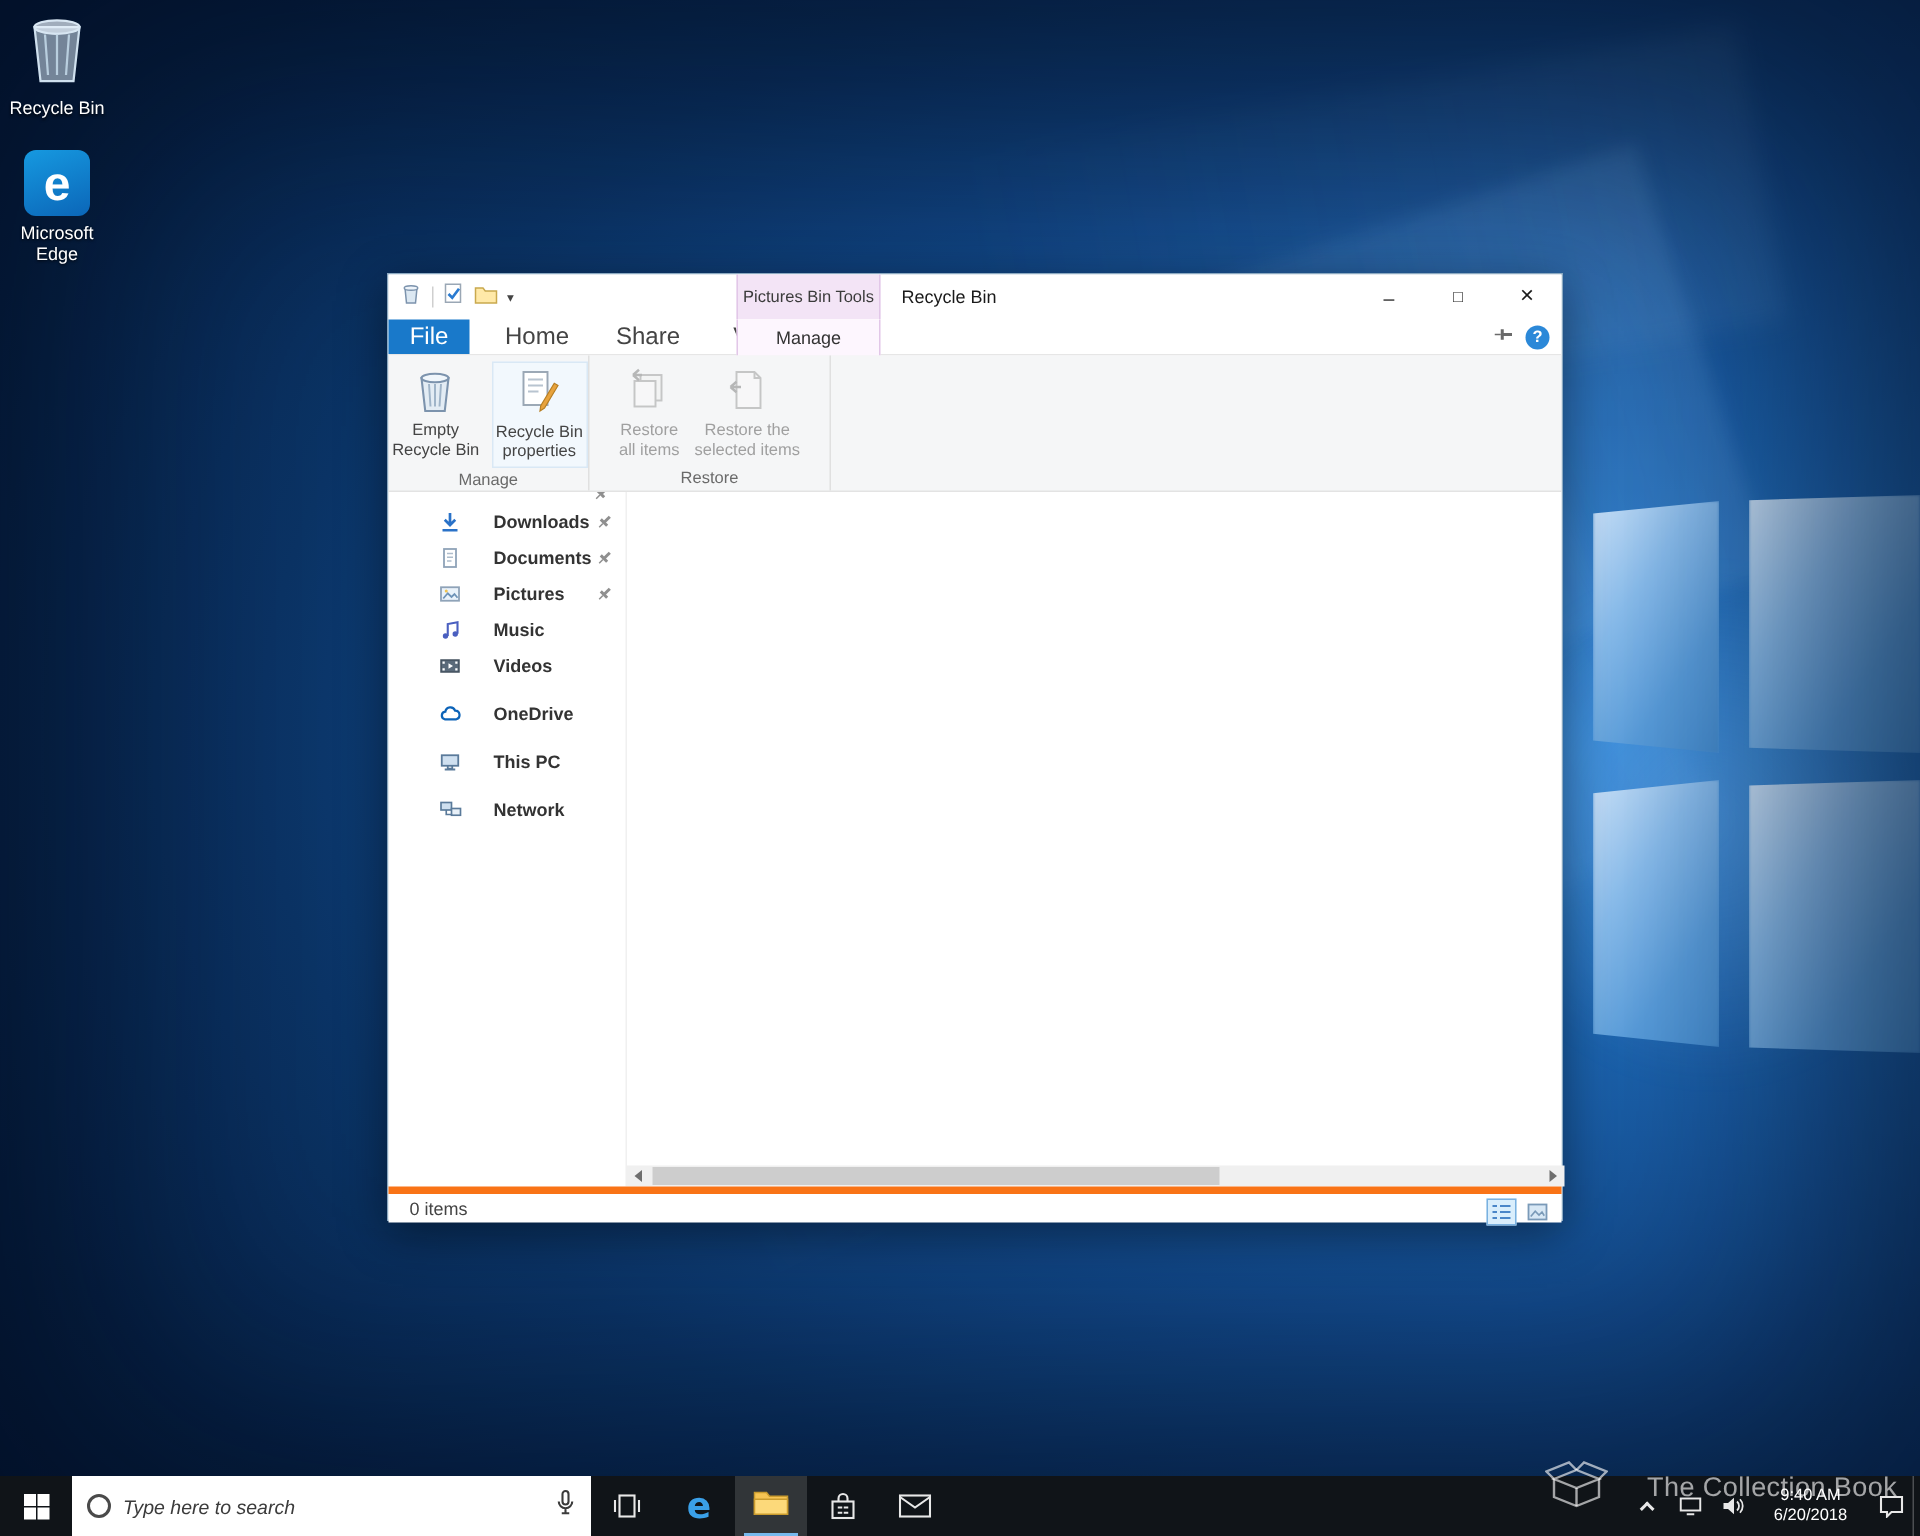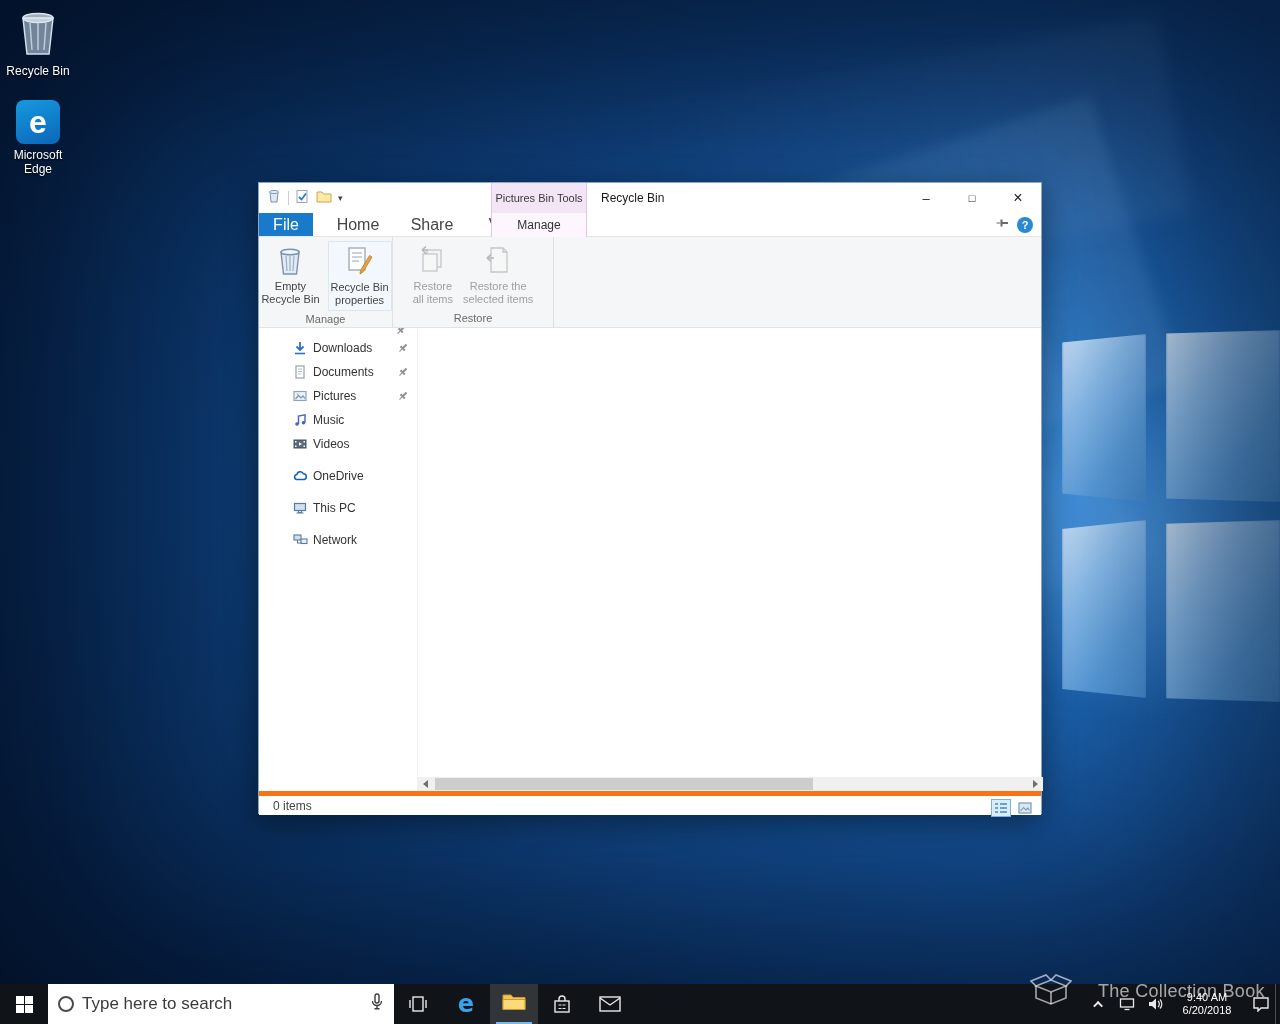--- a/index.html
+++ b/index.html
@@ -75,21 +75,21 @@
   .rbtn.disabled svg { opacity:.45; }
   .rbtn.framed { border:1px solid #d9e8f5; background:#f2f8fd; }
   .rgroup-label { height:18px; display:flex; align-items:center; justify-content:center; font-size:11px; color:#6a6a6a; }
 
   .win-body { position:relative; height:463px; display:flex; }
   .navpane { width:159px; background:#fff; border-right:1px solid #f0f0f0; padding-top:0; position:relative; overflow:hidden; }
   .nav-sliver { height:8px; position:relative; }
   .nav-sliver .pin-cut { position:absolute; right:10px; top:-6px; }
   .nav-item { height:24px; display:flex; align-items:center; padding-left:36px; position:relative; font-size:12px; color:#333; }
   .nav-item .nicon { position:absolute; left:34px; top:5px; width:14px; height:14px; }
-  .nav-item .nlabel { margin-left:18px; }
+  .nav-item .nlabel { margin-left:34px;font-weight:bold; }
   .nav-item .pin { position:absolute; right:8px; top:6px; }
   .nav-gap { height:8px; }
   .content-area { flex:1; background:#fff; position:relative; }
   .hscroll { position:absolute; left:159px; bottom:0; width:625px; height:14px; background:#f0f0f0; display:flex; align-items:center; }
   .hs-arrow { width:15px; height:14px; display:flex; align-items:center; justify-content:center; }
   .tri-left { width:0; height:0; border-top:4px solid transparent; border-bottom:4px solid transparent; border-right:5px solid #6e6e6e; }
   .tri-right { width:0; height:0; border-top:4px solid transparent; border-bottom:4px solid transparent; border-left:5px solid #6e6e6e; }
   .hs-track { position:relative; flex:1; height:14px; }
   .hs-thumb { position:absolute; left:2px; top:1px; width:378px; height:12px; background:#cdcdcd; }
 
@@ -99,21 +99,21 @@
   .view-btn { width:20px; height:18px; display:flex; align-items:center; justify-content:center; border:1px solid transparent; }
   .view-btn.active { border-color:#7ab1e0; background:#d9eefc; }
 
   
   .taskbar { position:absolute; left:0; bottom:0; width:1280px; height:40px; background:#101418; display:flex; align-items:stretch; z-index:5; }
   .tb-start { width:48px; display:flex; align-items:center; justify-content:center; }
   .winlogo { display:grid; grid-template-columns:8px 8px; grid-template-rows:8px 8px; gap:1px; }
   .winlogo span { background:#fff; }
   .tb-search { width:346px; background:#fff; display:flex; align-items:center; padding:0 10px; gap:8px; }
   .cortana-ring { width:16px; height:16px; border:2px solid #4a4a4a; border-radius:50%; flex:none; }
-  .tb-search input { flex:1; border:none; outline:none; font-size:17px; color:#222; font-family:"Liberation Sans", sans-serif; background:transparent; }
+  .tb-search input { flex:1; border:none; outline:none; font-size:13px; color:#222; font-family:"Liberation Sans", sans-serif; background:transparent;font-style:italic; }
   .tb-search input::placeholder { color:#3b3b3b; opacity:1; }
   .tb-icon { width:48px; display:flex; align-items:center; justify-content:center; position:relative; }
   .tb-icon.active { background:rgba(255,255,255,.14); }
   .tb-icon.active::after { content:""; position:absolute; left:6px; right:6px; bottom:0; height:2px; background:#76b9ed; }
   .tb-edge { color:#3aa0e8; font-size:24px; font-weight:bold; font-family:"DejaVu Sans", sans-serif; }
   .tray { margin-left:auto; display:flex; align-items:center; }
   .tray-icon { width:28px; height:40px; display:flex; align-items:center; justify-content:center; }
   .chev-up { width:7px; height:7px; border-left:2px solid #e8e8e8; border-top:2px solid #e8e8e8; transform:rotate(45deg) translateY(2px); }
   .tb-clock { width:78px; text-align:center; color:#fff; font-size:11px; line-height:13px; padding-right:2px; }
   .show-desktop { width:5px; height:40px; border-left:1px solid rgba(255,255,255,.25); }

